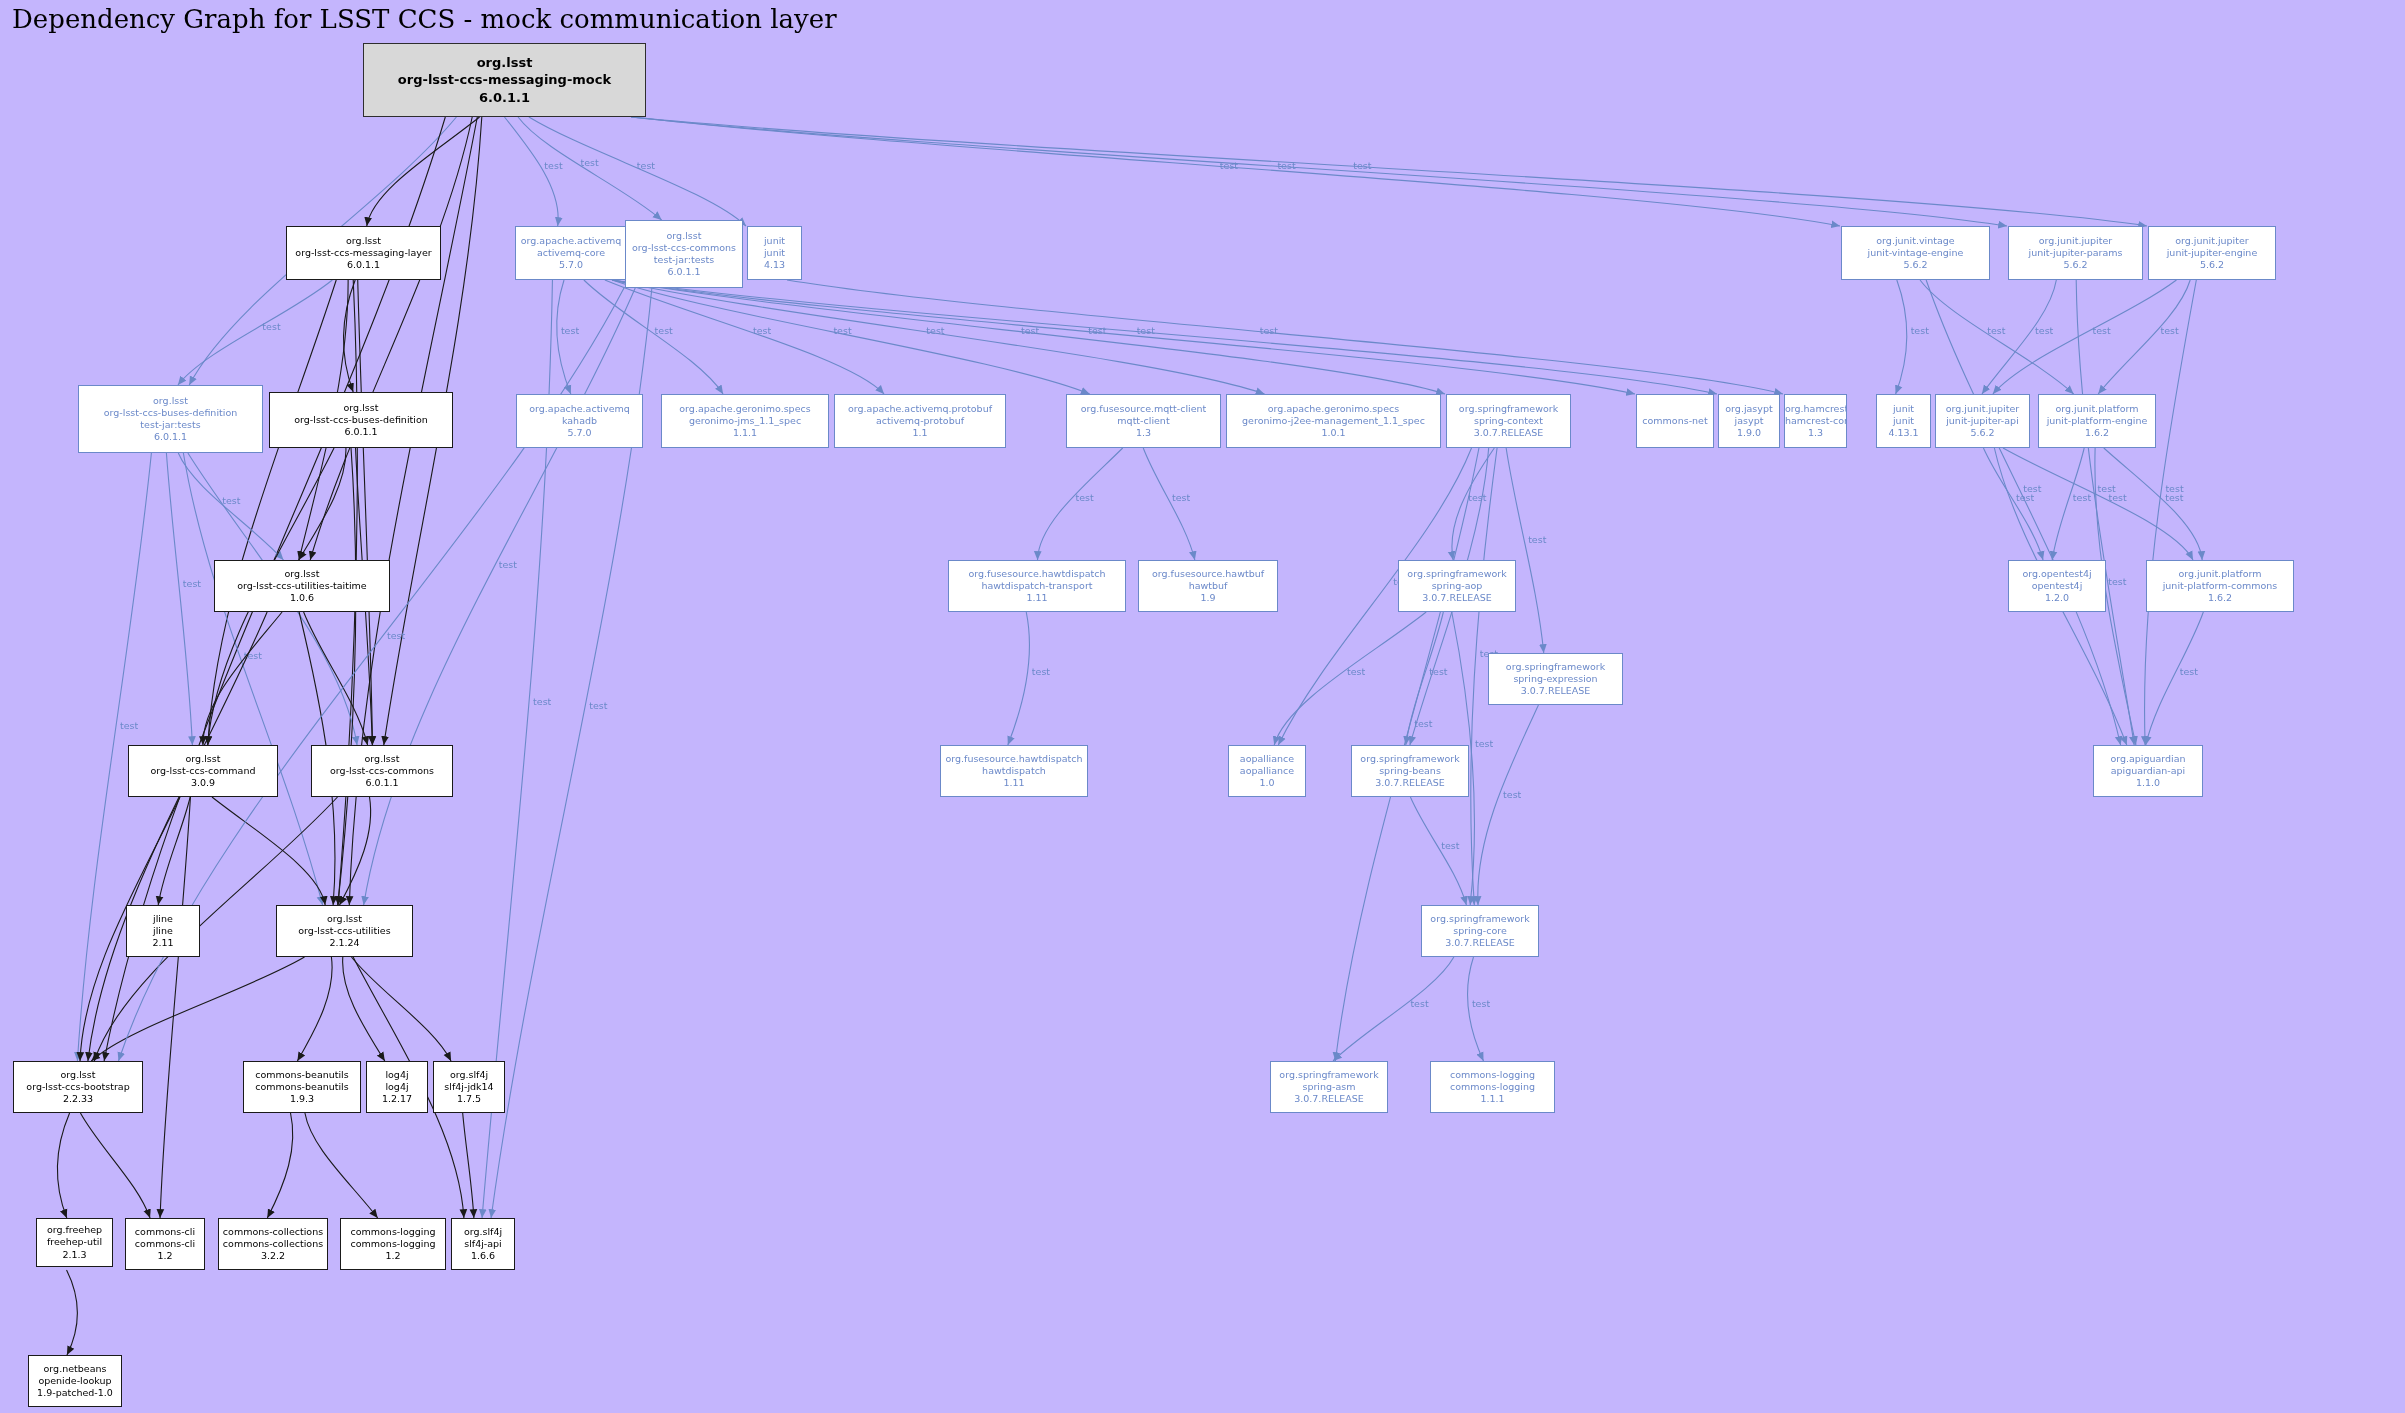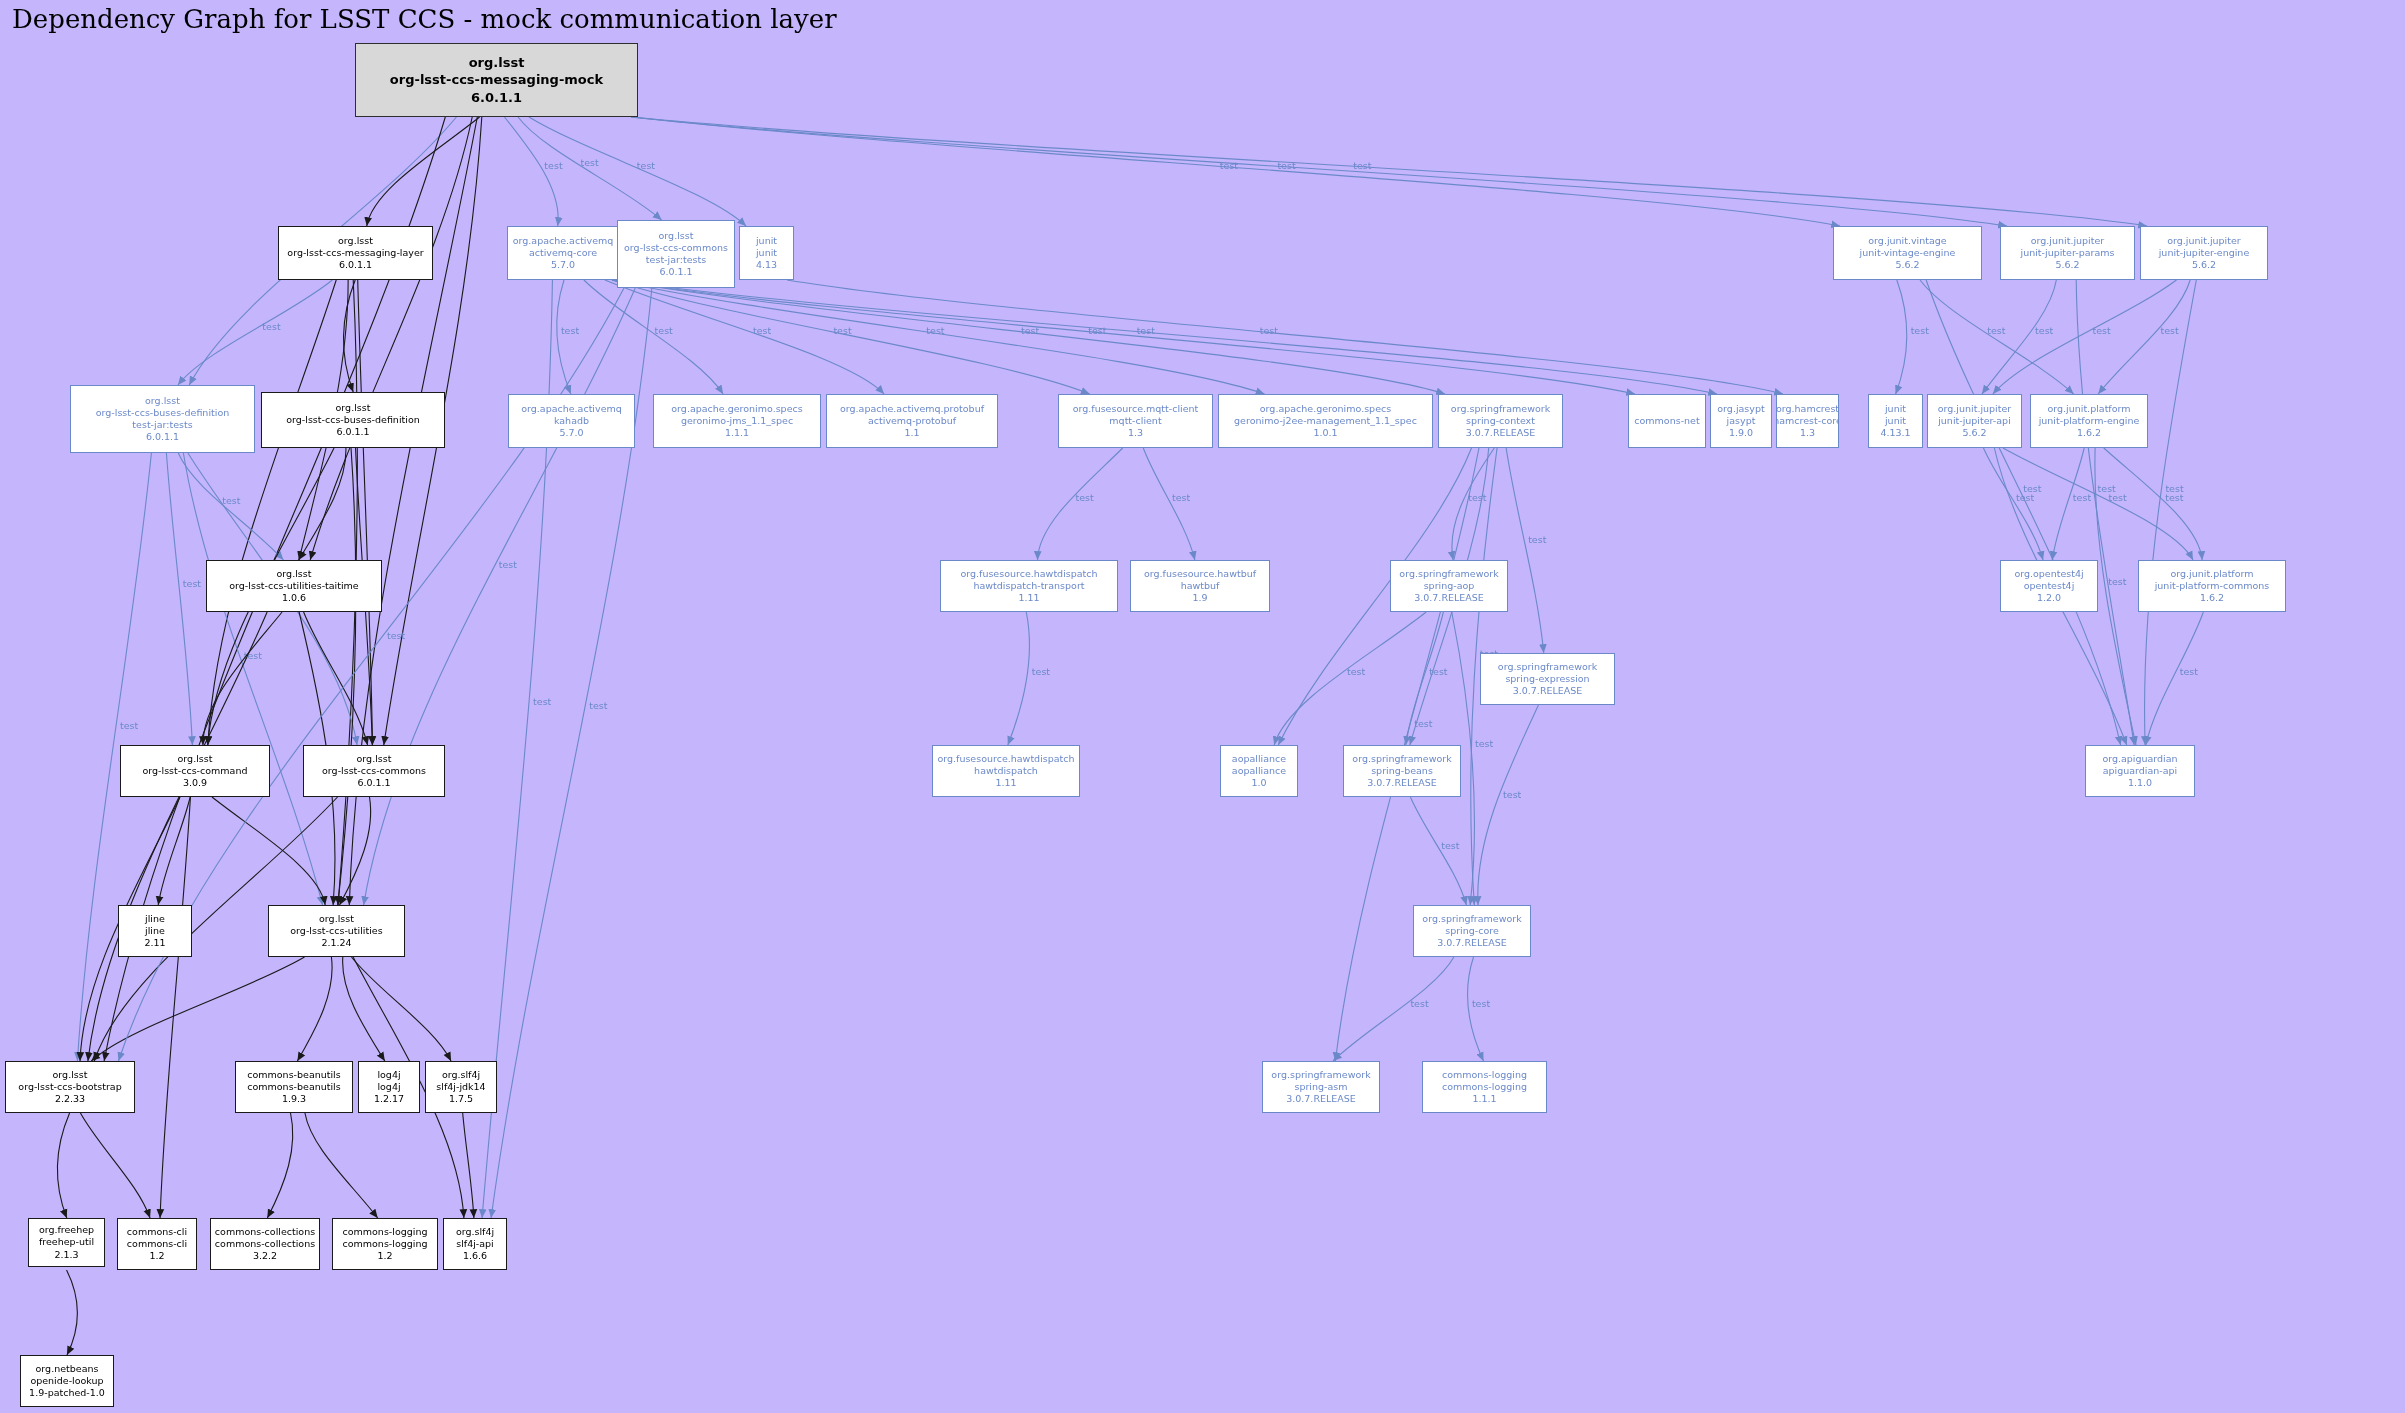--- a/index.html
+++ b/index.html
@@ -3,22 +3,22 @@
 <meta charset="utf-8">
 <style>
   html,body{margin:0;padding:0;background:#ffffff;}
   .canvas{position:relative;width:2405px;height:1413px;background:#c4b5fd;overflow:hidden;
           font-family:"DejaVu Sans",sans-serif;}
   .graph-title{position:absolute;left:12px;top:4px;font-family:"DejaVu Serif","Liberation Serif",serif;
                font-size:26px;color:#000;white-space:nowrap;}
   #edge-svg{position:absolute;left:0;top:0;width:2405px;height:1413px;z-index:1;}
   #nodes{position:absolute;left:0;top:0;z-index:2;}
   .node{position:absolute;box-sizing:border-box;background:#ffffff;border:1px solid #1a1a1a;
-        display:flex;flex-direction:column;justify-content:center;align-items:center;
-        text-align:center;font-size:9.5px;line-height:1.28;color:#000;white-space:nowrap;overflow:hidden;}
+        display:flex;flex-direction:column;justify-content:center;
+        text-align:center;font-size:9.5px;line-height:1.28;color:#000;white-space:nowrap;overflow:hidden;margin-left:8px;}
   .node.external{border-color:#6b89c9;color:#6b89c9;}
   .node.root{background:#d8d8d8;border-color:#2e2e2e;font-weight:bold;font-size:13px;line-height:1.35;}
   .edge-label{font-size:9.5px;fill:#6b89c9;}
 </style>
 </head>
 <body>
 
 <div class="canvas">
   <div class="graph-title">Dependency Graph for LSST CCS - mock communication layer</div>
   <svg id="edge-svg" xmlns="http://www.w3.org/2000/svg" viewBox="0 0 2405 1413">

